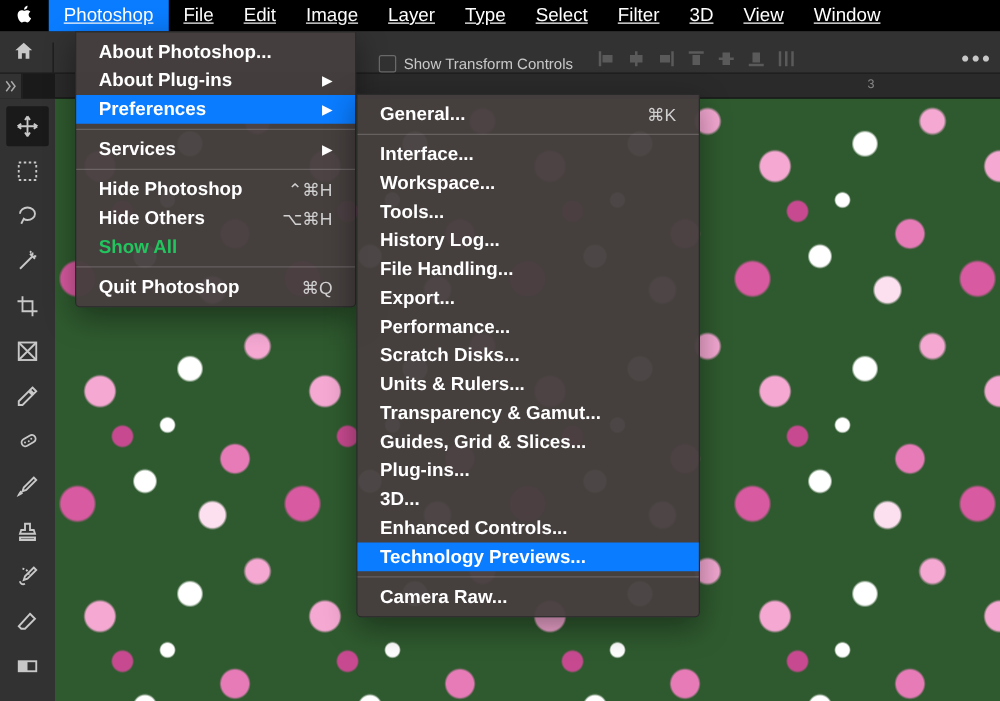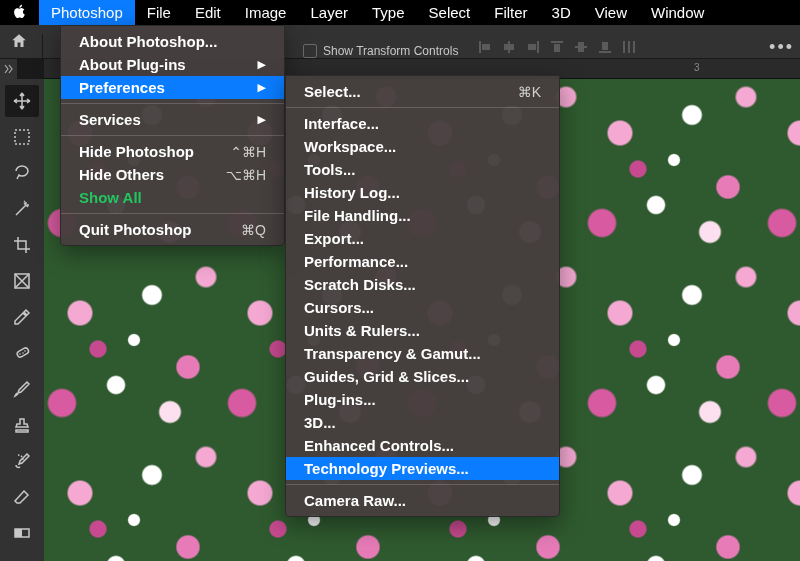--- a/index.html
+++ b/index.html
@@ -1,20 +1,20 @@
 <!DOCTYPE html>
 <html><head>
 <meta charset="utf-8">
 <style>
   * { margin: 0; padding: 0; box-sizing: border-box; font-family: -apple-system, "Helvetica Neue", Arial, sans-serif; }
   body { background: #1a1a1a; width: 800px; height: 561px; overflow: hidden; position: relative; }
 
   
   .menubar { height: 25px; background: #000; display: flex; align-items: center; font-size: 15px; color: #fff; }
-  .menubar .item { padding: 0 12px; height: 25px; line-height: 25px; cursor: default; white-space: nowrap; }
+  .menubar .item { padding: 0 12px; height: 25px; line-height: 25px; cursor: default; white-space: nowrap; text-decoration: underline; }
   .menubar .item.active { background: #0a7cff; }
   .apple svg { width: 15px; height: 15px; fill: #fff; display: block; margin-top: 4px; }
 
   
   .optionsbar { height: 34px; background: #323232; border-bottom: 1px solid #1a1a1a; display: flex; align-items: flex-end; color: #c8c8c8; font-size: 12px; }
   .home-icon { width: 38px; height: 34px; display: flex; align-items: center; justify-content: center; }
   .home-icon svg { width: 18px; height: 18px; fill: #c8c8c8; }
   .opt-sep { width: 1px; height: 24px; background: #1a1a1a; margin: 0 4px; }
   .opt-checkbox { margin-left: 256px; display: flex; align-items: center; gap: 6px; }
   .opt-checkbox .box { width: 14px; height: 14px; border: 1px solid #6a6a6a; border-radius: 2px; }
@@ -261,21 +261,21 @@
     </div>
   <div class="sep"></div>
   <div class="mi">
       <span class="lbl">Quit Photoshop</span>
       <span class="sc">⌘Q</span>
     </div>
 </div>
 
 <div class="menu menu2">
   <div class="mi">
-      <span class="lbl">Select...</span>
+      <span class="lbl">General...</span>
       <span class="sc">⌘K</span>
     </div>
   <div class="sep"></div>
   <div class="mi">
       <span class="lbl">Interface...</span>
     </div>
   <div class="mi">
       <span class="lbl">Workspace...</span>
     </div>
   <div class="mi">
@@ -288,23 +288,20 @@
       <span class="lbl">File Handling...</span>
     </div>
   <div class="mi">
       <span class="lbl">Export...</span>
     </div>
   <div class="mi">
       <span class="lbl">Performance...</span>
     </div>
   <div class="mi">
       <span class="lbl">Scratch Disks...</span>
-    </div>
-  <div class="mi">
-      <span class="lbl">Cursors...</span>
     </div>
   <div class="mi">
       <span class="lbl">Units &amp; Rulers...</span>
     </div>
   <div class="mi">
       <span class="lbl">Transparency &amp; Gamut...</span>
     </div>
   <div class="mi">
       <span class="lbl">Guides, Grid &amp; Slices...</span>
     </div>

